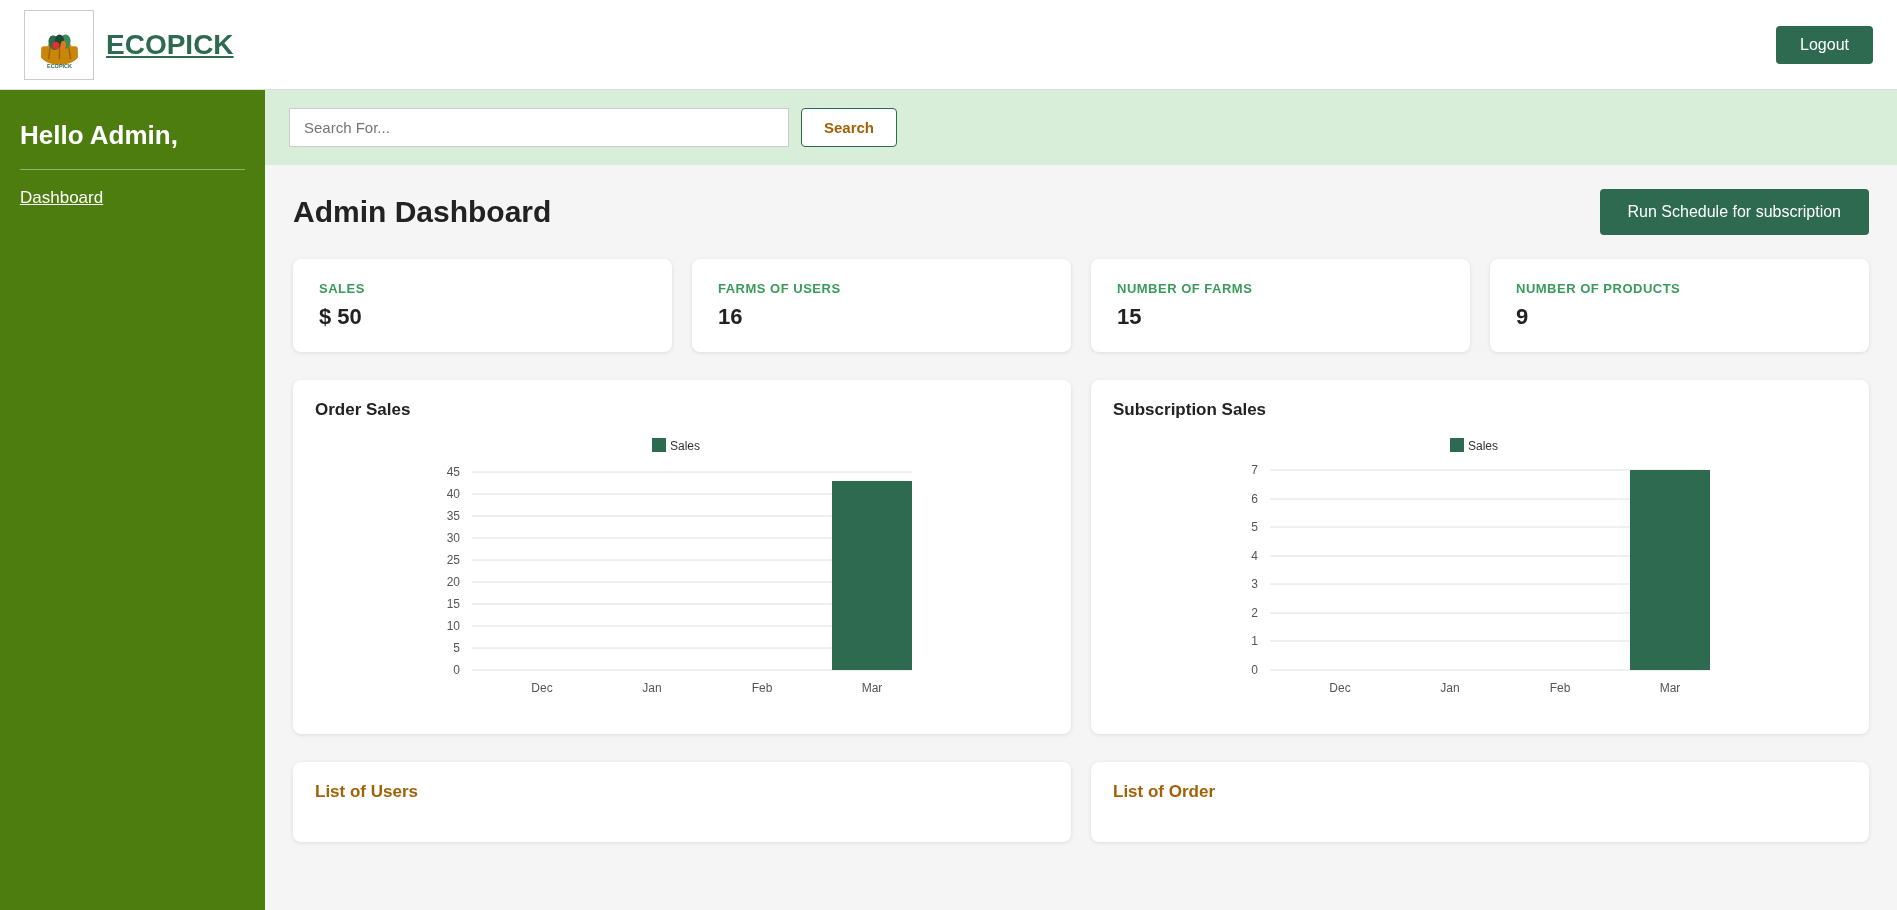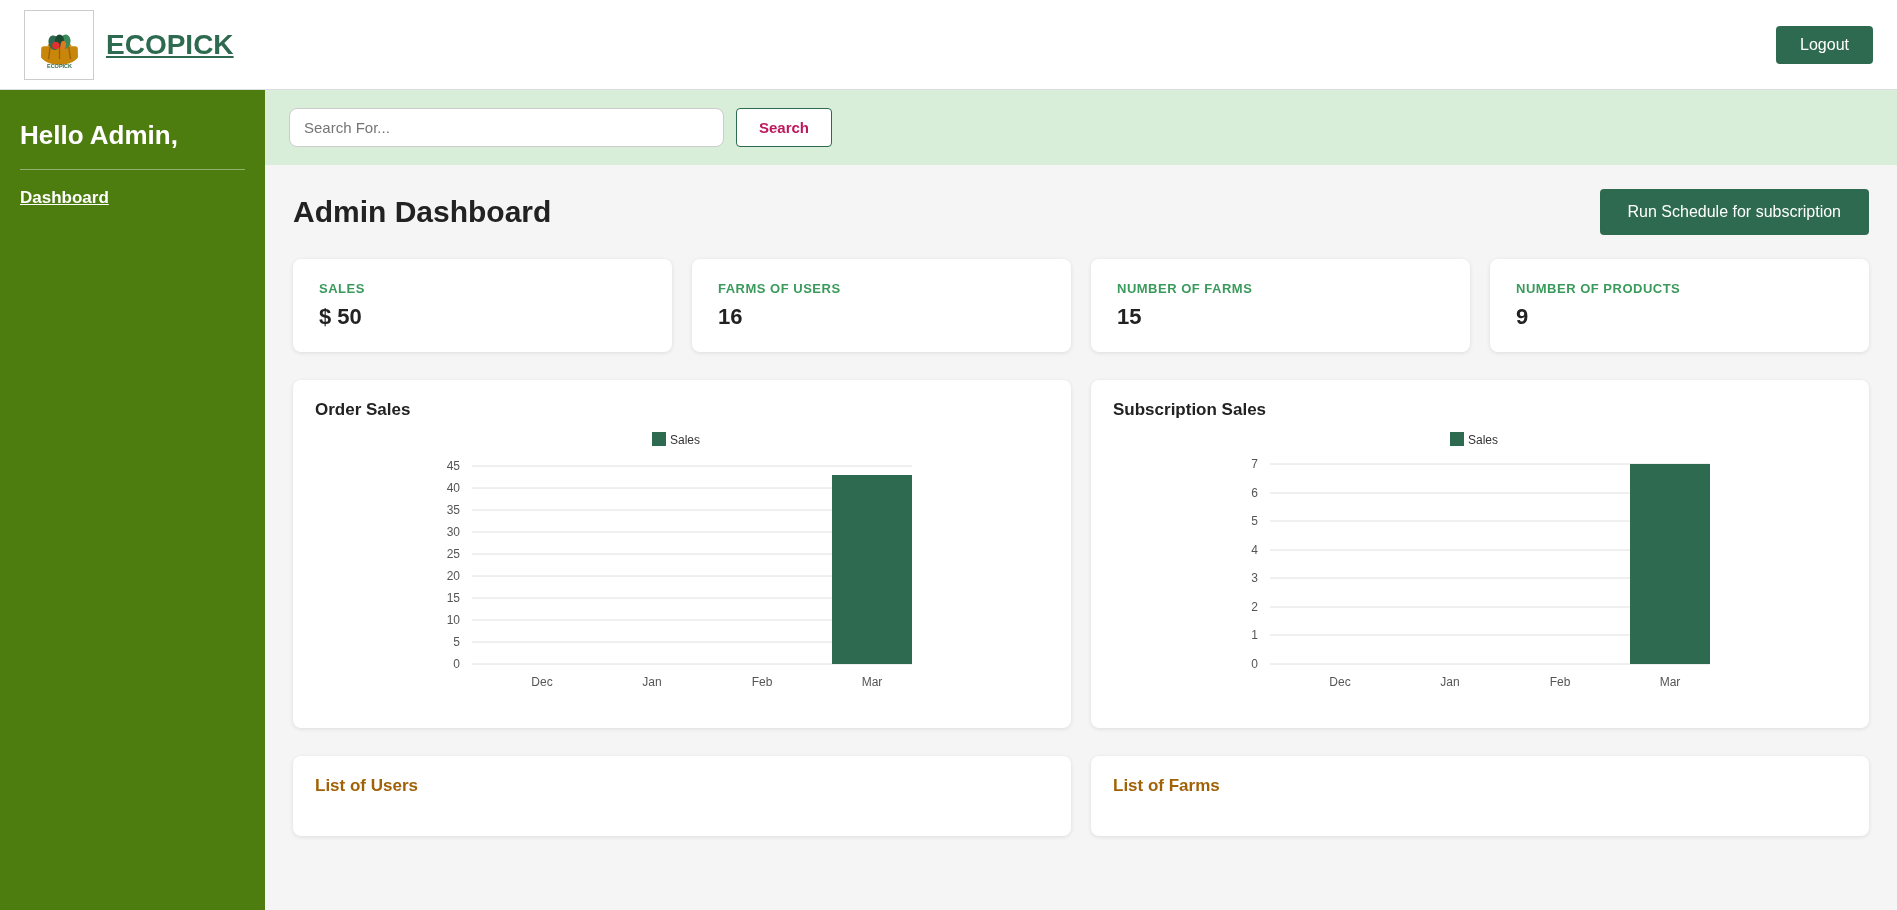--- a/index.html
+++ b/index.html
@@ -67,49 +67,48 @@
     #sidebar-divider {
       border: none;
       border-top: 1px solid rgba(255,255,255,0.4);
       margin-bottom: 18px;
     }
     #sidebar-dashboard-link {
       color: #fff;
       text-decoration: underline;
       font-size: 17px;
       cursor: pointer;
-      font-weight: bold;
     }
 
     
     #content {
       flex: 1;
       display: flex;
       flex-direction: column;
     }
 
     
     #search-bar {
       background: #d8eed8;
       padding: 18px 24px;
       display: flex;
       align-items: center;
       gap: 12px;
     }
     #search-input {
-      width: 435px;
+      width: 500px;
       padding: 10px 14px;
       font-size: 15px;
       border: 1px solid #ccc;
-      border-radius: 8px;
+      border-radius: 0;
       background: #fff;
     }
     #search-btn {
       background: #fff;
-      color: #be185d;
+      color: #a16207;
       border: 1px solid #2d6a4f;
       padding: 10px 22px;
       font-size: 15px;
       border-radius: 4px;
       cursor: pointer;
       font-weight: bold;
     }
 
     
     #dashboard-main {
@@ -177,21 +176,21 @@
     .chart-card {
       background: #fff;
       border-radius: 8px;
       box-shadow: 0 1px 4px rgba(0,0,0,0.1);
       padding: 20px 22px;
       flex: 1;
     }
     .chart-title {
       font-size: 17px;
       font-weight: bold;
-      margin-bottom: 4px;
+      margin-bottom: 10px;
       color: #222;
     }
 
     
     .chart-svg {
       width: 100%;
       height: 280px;
     }
     .grid-line {
       stroke: #e0e0e0;
@@ -382,19 +381,19 @@
             <rect x="410" y="40" width="80" height="200" class="bar-rect"></rect>
           </svg>
         </div>
       </div>
 
       <div id="lists-row">
         <div class="list-card">
           <div class="list-title">List of Users</div>
         </div>
         <div class="list-card">
-          <div class="list-title">List of Farms</div>
+          <div class="list-title">List of Order</div>
         </div>
       </div>
 
     </div>
   </div>
 </div>
 
 </body></html>

